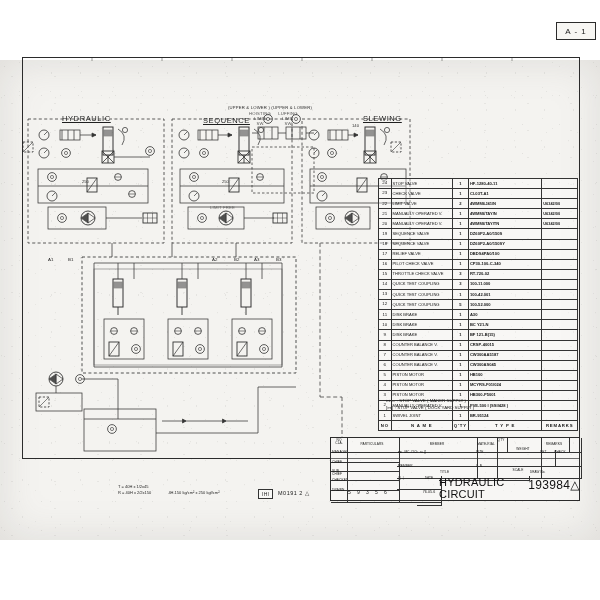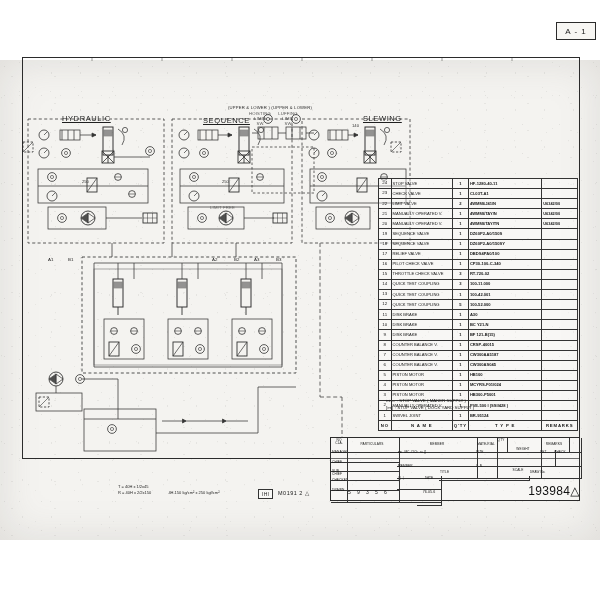--- a/index.html
+++ b/index.html
@@ -63,21 +63,21 @@
           border:1px solid #2b2b2b;background:rgba(255,255,255,.30);}
   #tbgrid{position:absolute;inset:0;}
   .tcell{position:absolute;border-right:.7px solid #333;border-bottom:.7px solid #333;
          font-size:3.4px;line-height:1;padding:1px;color:#151515;overflow:hidden;
          letter-spacing:.1px;}
   .tlabel{font-size:3.2px;}
   #ttitle{position:absolute;left:108px;top:40px;width:88px;height:20px;
           display:flex;align-items:center;justify-content:center;
           font-size:11px;letter-spacing:.2px;color:#111;font-weight:400;}
   #tnum{position:absolute;left:198px;top:40px;width:50px;height:20px;
-        display:flex;align-items:flex-end;justify-content:center;
+        display:flex;align-items:flex-start;justify-content:center;
         font-size:12px;letter-spacing:.3px;color:#111;}
 
   
   #blnotes{position:absolute;left:118px;top:484px;font-size:4px;line-height:1.55;
            color:#1e1e1e;white-space:nowrap;}
   #stamp{position:absolute;left:258px;top:489px;border:.8px solid #333;
          font-size:5px;padding:1px 3px;letter-spacing:.3px;background:rgba(255,255,255,.4);}
   #revbox{position:absolute;left:278px;top:490px;font-size:5.5px;letter-spacing:.5px;}
 
   .fade{opacity:.82;}
@@ -576,20 +576,21 @@
       <div class="tcell tlabel" style="left:66px;top:38px;width:42px;height:11px;">│││</div>
       <div class="tcell tlabel" style="left:66px;top:49px;width:42px;height:13px;"></div>
       <div class="tcell tlabel" style="left:108px;top:38px;width:0;height:0;border:0;"></div>
       <div class="tcell tlabel" style="left:86px;top:38px;width:22px;height:11px;text-align:center;">DATE</div>
       <div class="tcell tlabel" style="left:86px;top:49px;width:22px;height:13px;text-align:center;font-size:3.6px;padding-top:4px;">76.05.6</div>
       <div class="tcell tlabel" style="left:108px;top:38px;width:88px;height:2px;border-bottom:.7px solid #333;border-right:.7px solid #333;"></div>
       <div class="tcell tlabel" style="left:108px;top:32px;width:88px;height:8px;border:0;">TITLE</div>
       <div class="tcell tlabel" style="left:198px;top:32px;width:50px;height:8px;border:0;font-size:3px;">DRAW No.</div>
     </div>
 
+    <div id="ttitle">HYDRAULIC CIRCUIT</div>
     <div id="tnum">
       <span>193984</span>
         <span>△</span>
     </div>
   </div>
 
   <div style="position:absolute;left:348px;top:489px;font-size:5px;letter-spacing:2.4px;color:#1a1a1a;">5 9 3 5 6</div>
 
   <div id="blnotes">
     <div>T = 40H x 1/2x45</div>

